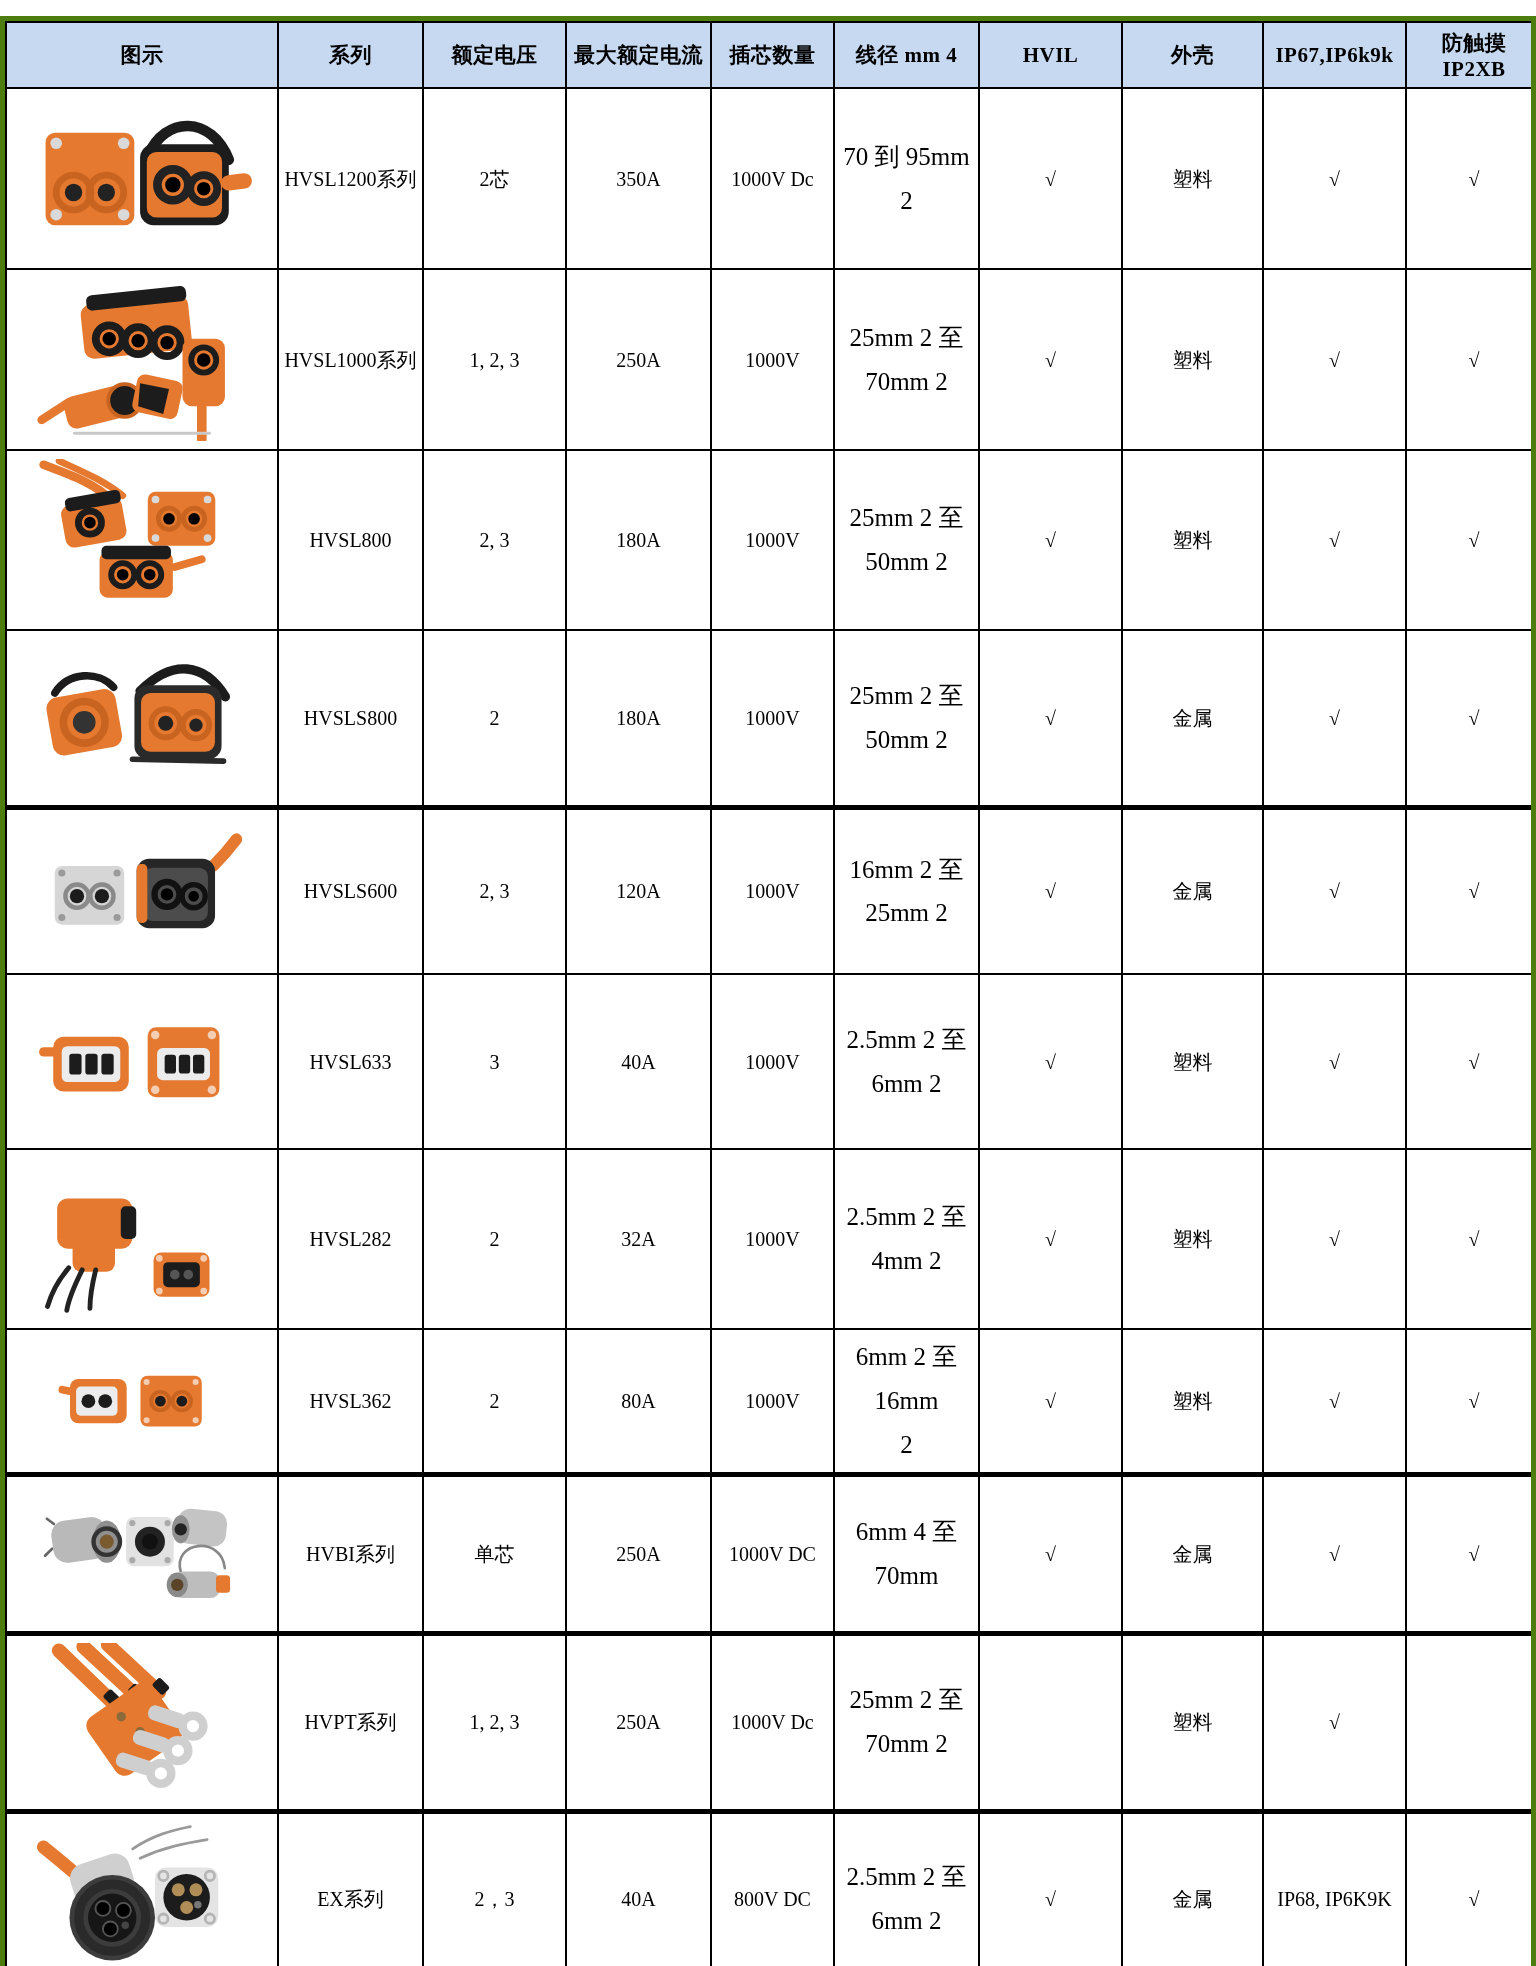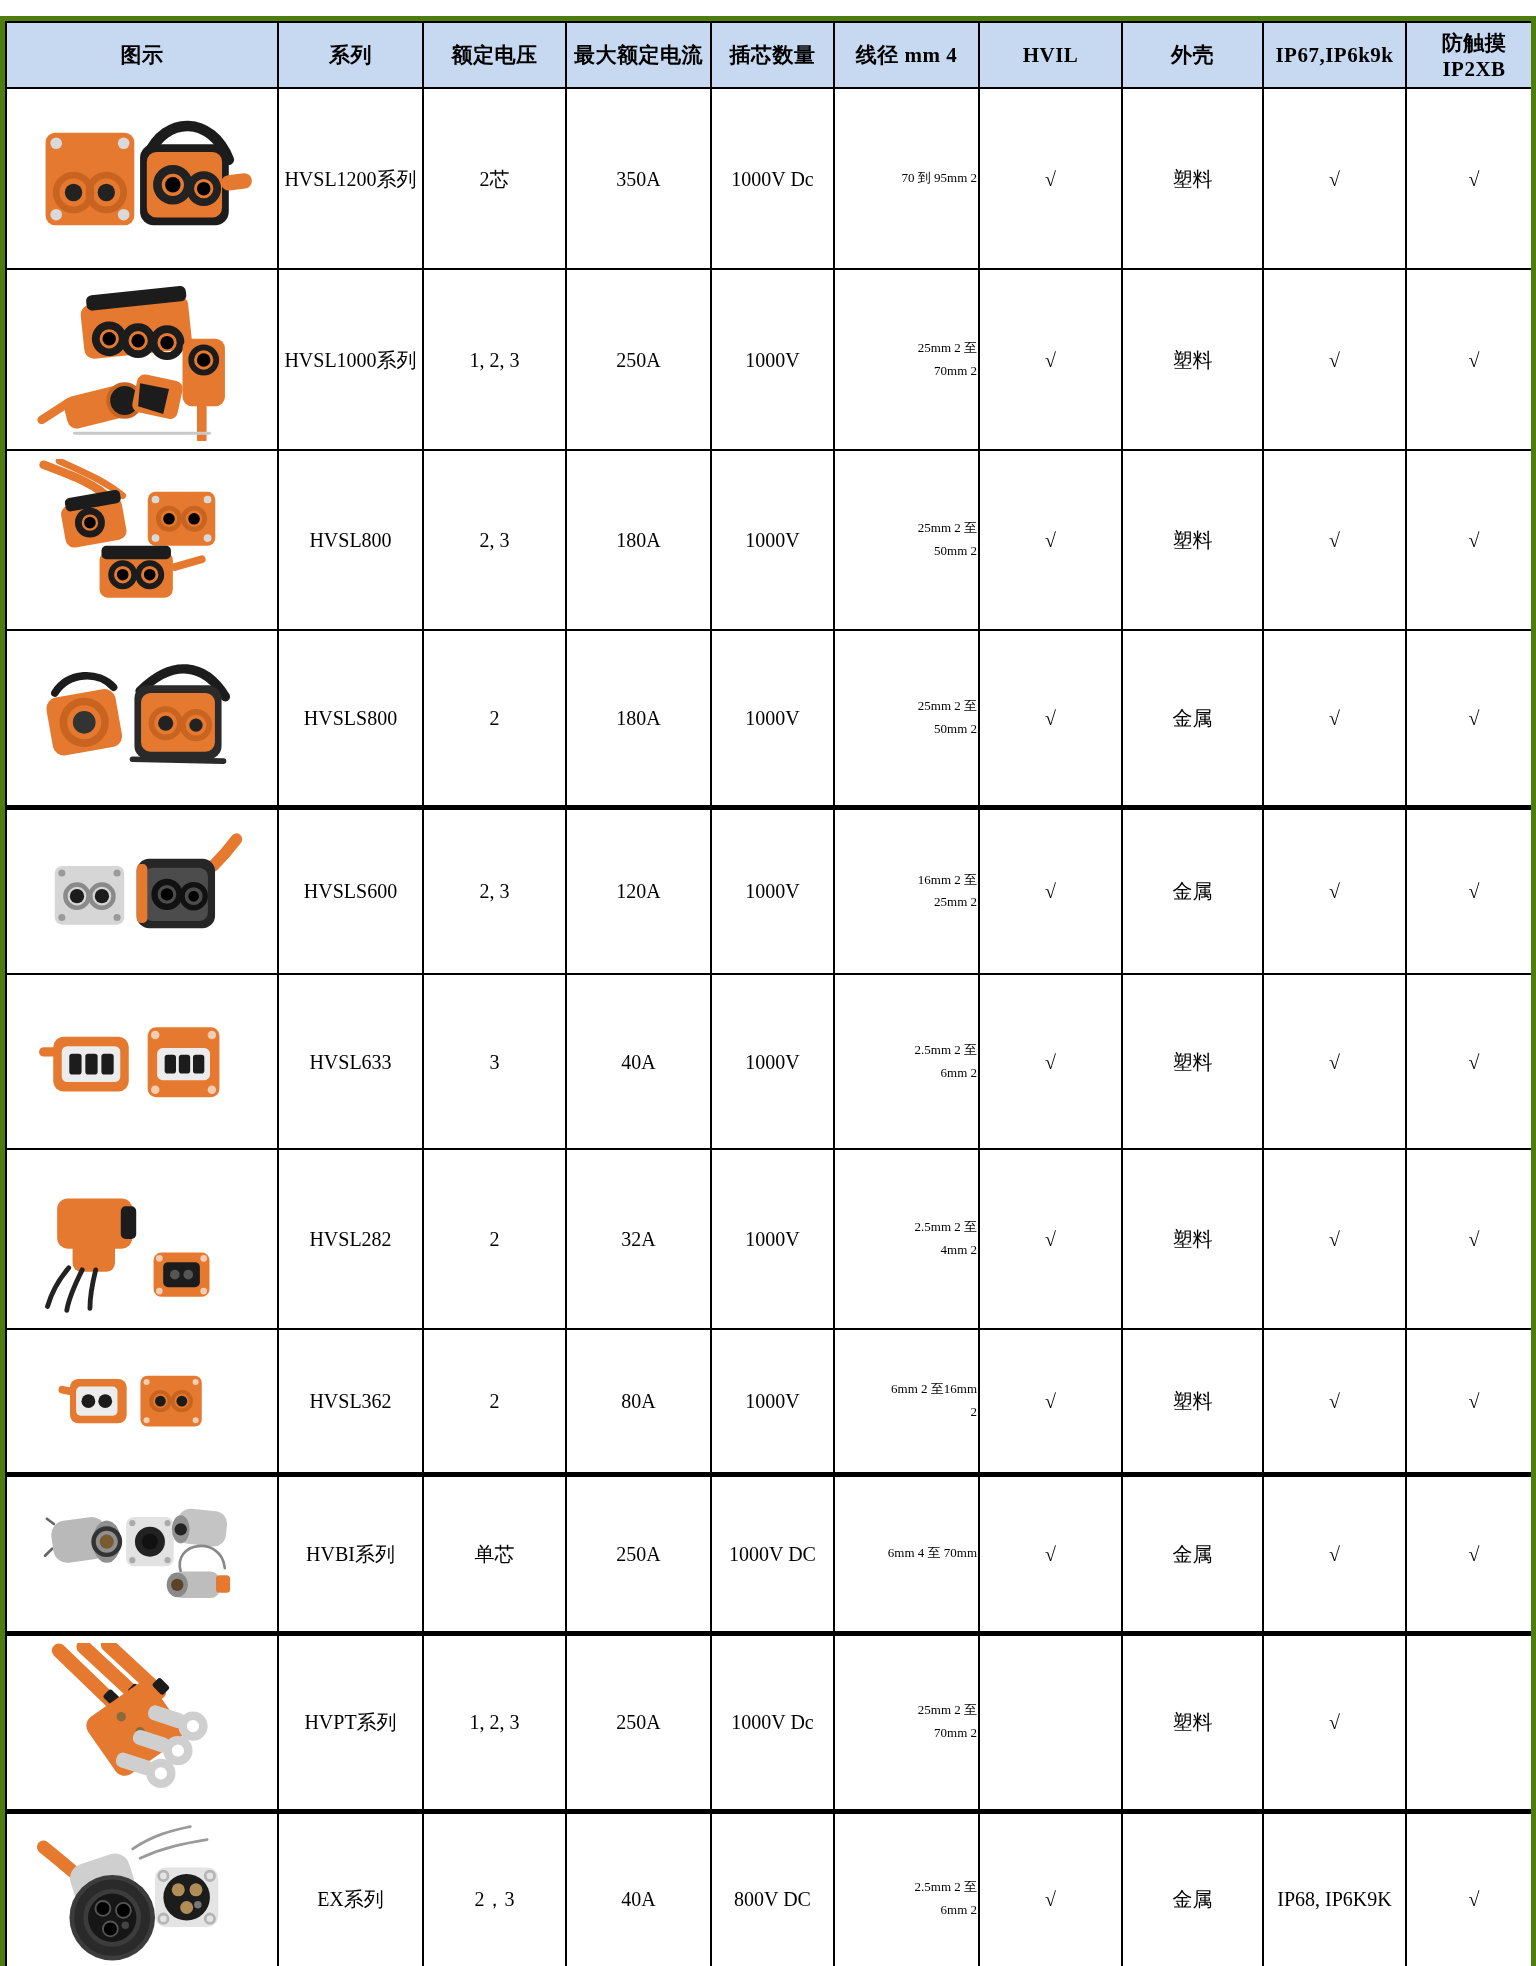--- a/index.html
+++ b/index.html
@@ -16,21 +16,21 @@
     padding:0 3px;overflow:hidden;box-sizing:border-box;
   }
   thead th{
     font-size:21px;font-weight:700;height:66px;letter-spacing:.5px;
   }
   tbody td{font-size:20px;line-height:1.7;white-space:pre-line;}
   td.img-cell{padding:3px;background:#fff;}
   .imgbox{display:flex;align-items:center;justify-content:center;height:100%;width:100%;}
   .imgbox svg{max-width:97%;max-height:95%;}
   tr.thick-top td{border-top:5px solid #000;}
-  td.wire-cell{font-size:13px;line-height:1.75;padding:0 1px;text-align:right;}
+  td.wire-cell{font-size:25px;line-height:1.75;padding:0 1px;}
 </style>
 </head>
 <body>
 
 <div class="sheet">
   <table>
     <colgroup>
       <col style="width:272px">
         <col style="width:145px">
         <col style="width:143px">

